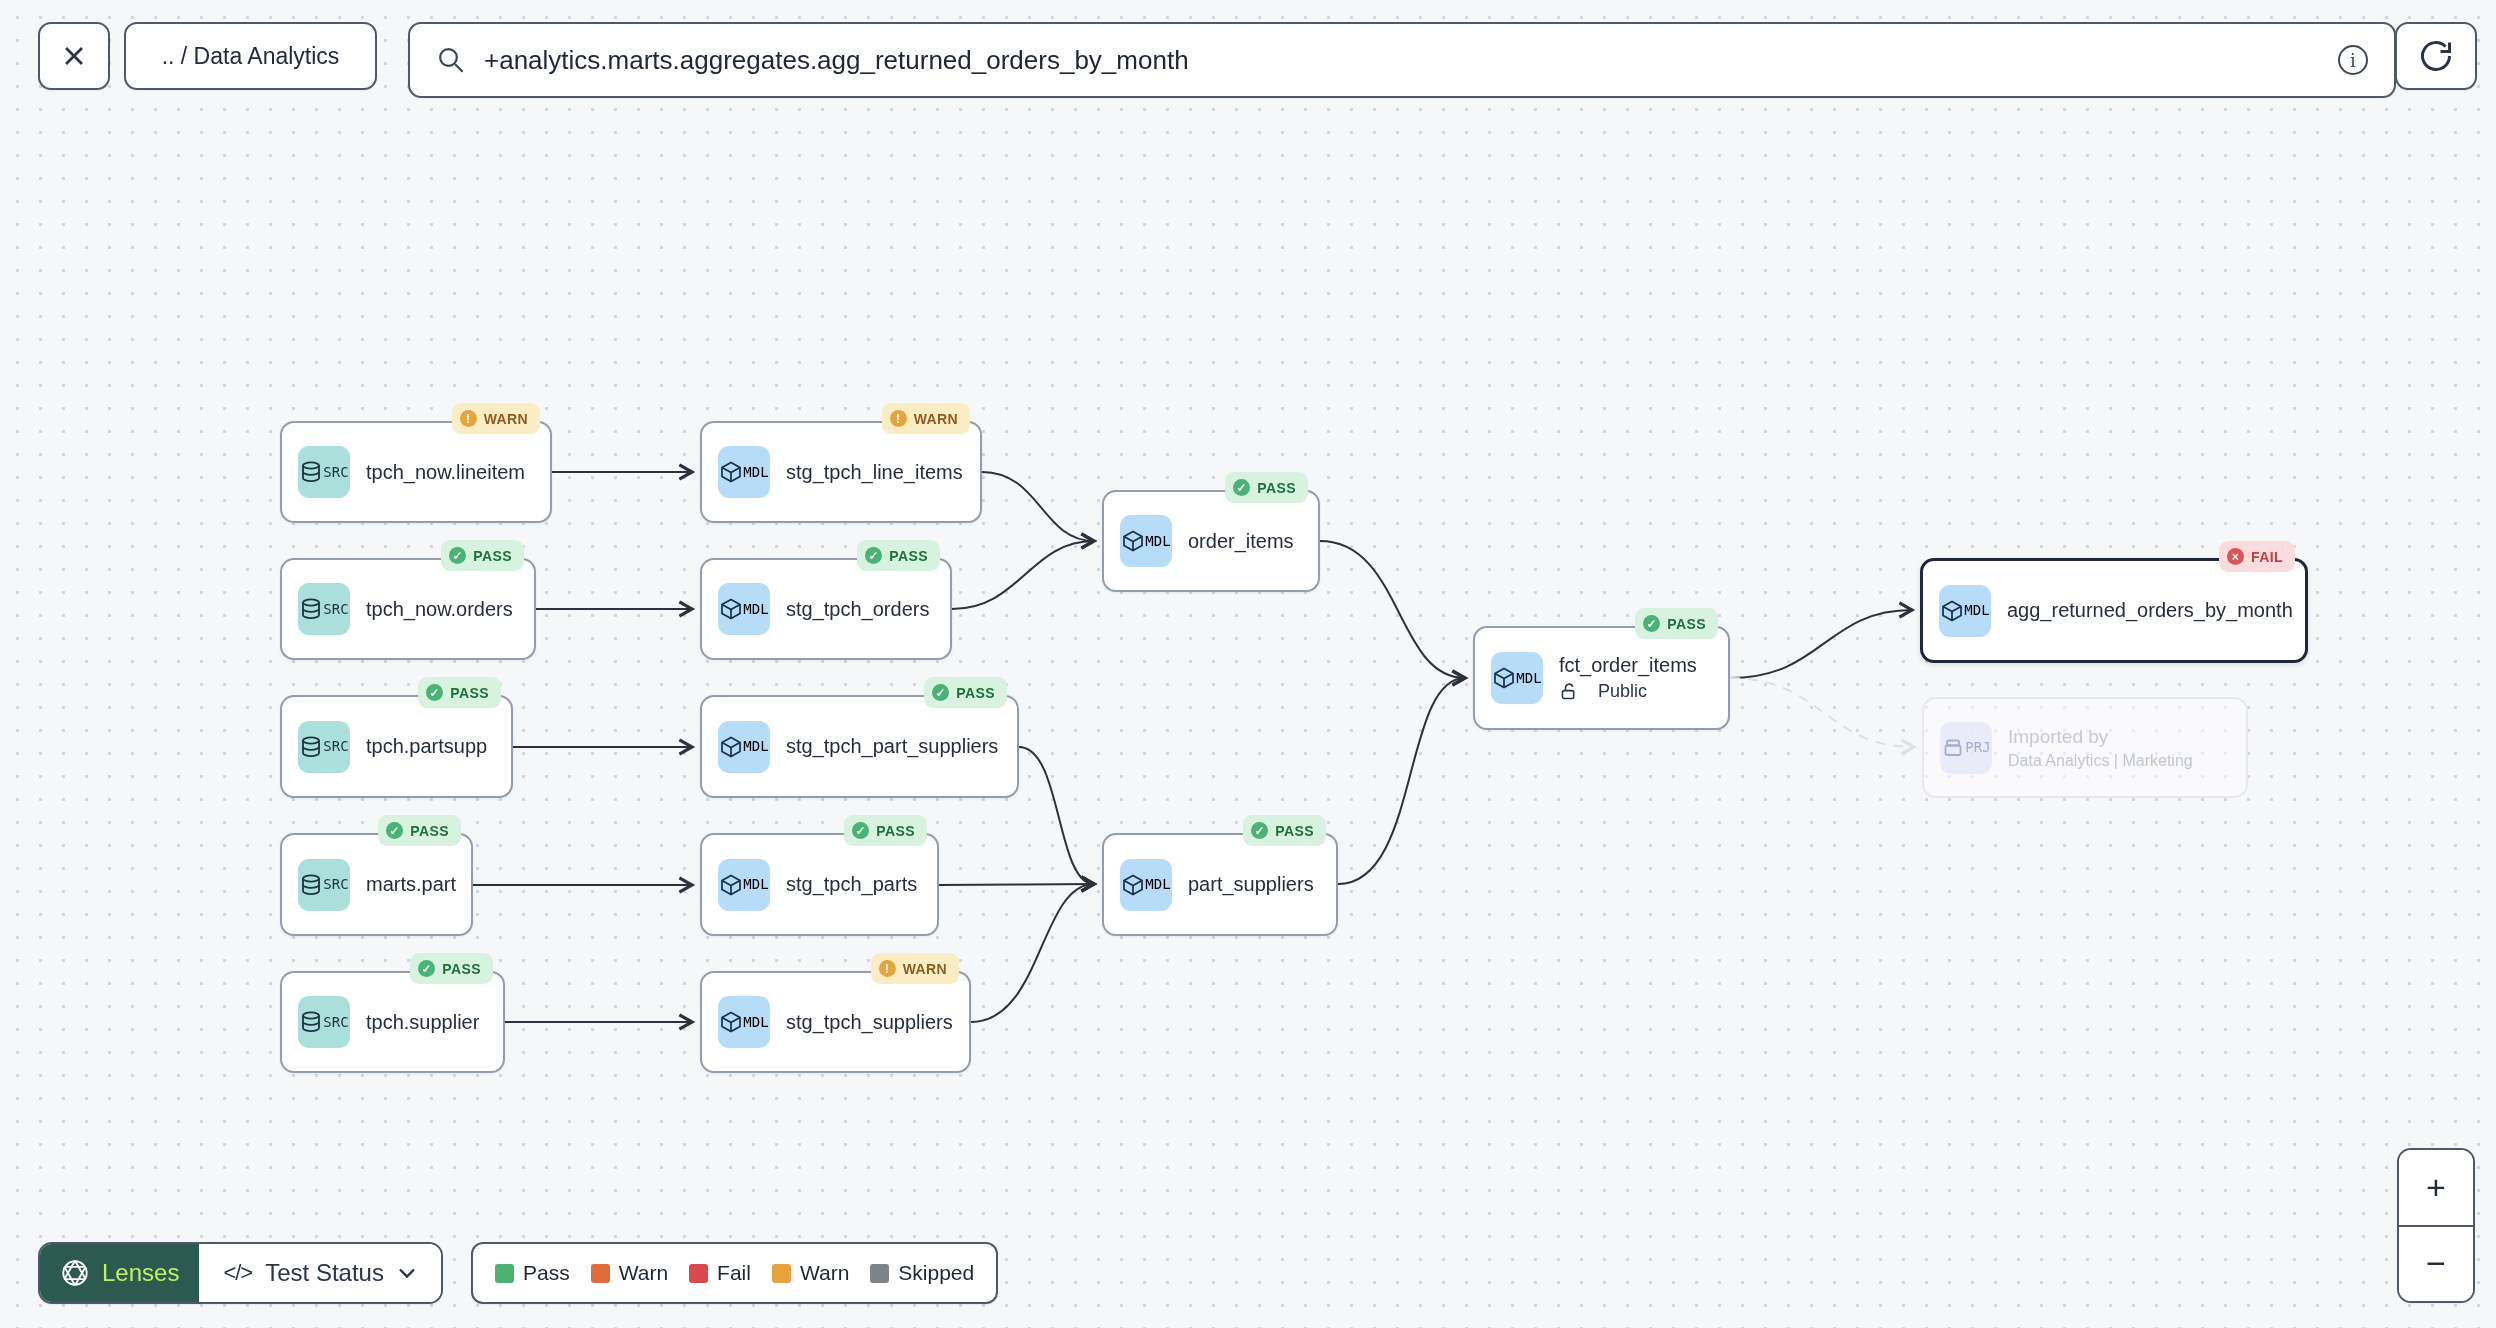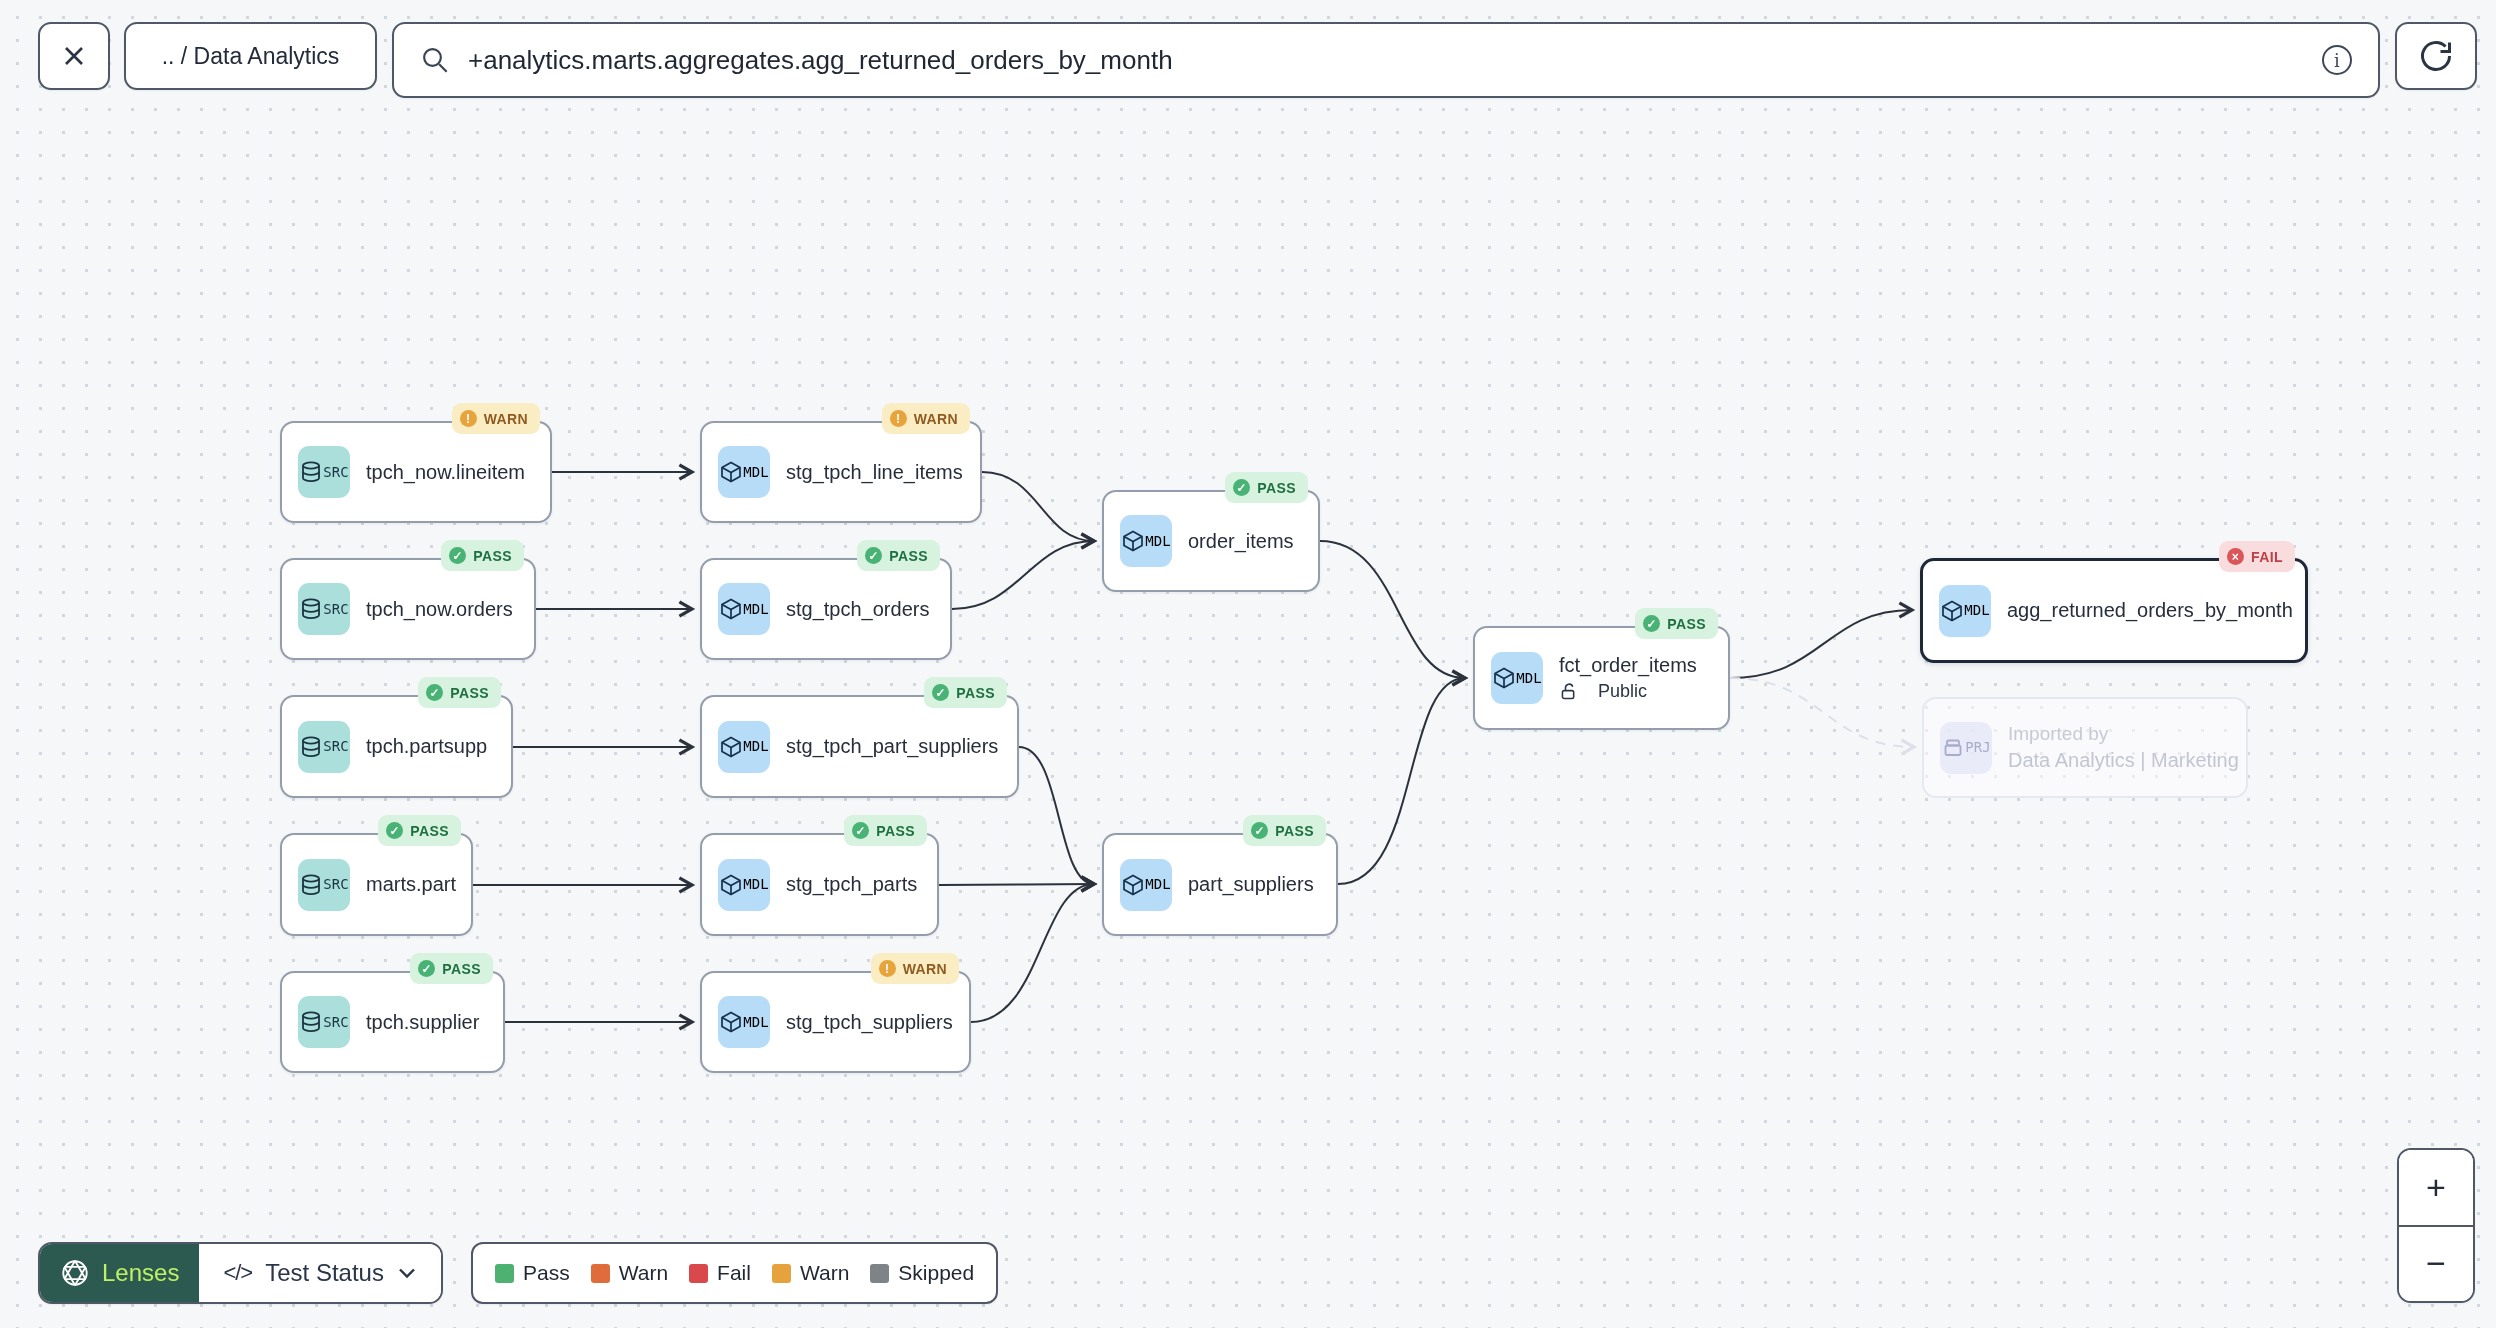--- a/index.html
+++ b/index.html
@@ -6,21 +6,21 @@
   *{box-sizing:border-box;font-family:"Liberation Sans",sans-serif;}
   #app{position:relative;width:2496px;height:1328px;overflow:hidden;
        background-color:#F6F7F9;
        background-image:radial-gradient(circle,#D2D6DE 1.6px,transparent 1.9px);
        background-size:23px 23px;background-position:6px 6px;}
   
   .tb-btn{position:absolute;top:22px;height:68px;background:#FFFFFF;border:2px solid #4F5866;
           border-radius:13px;display:flex;align-items:center;justify-content:center;
           color:#232B39;box-shadow:0 1px 2px rgba(25,35,55,.06);cursor:pointer;}
   .crumb-text{font-size:23px;color:#222B3A;}
-  .searchbar{position:absolute;top:22px;left:392px;width:1988px;height:76px;background:#fff;
+  .searchbar{position:absolute;top:22px;left:408px;width:1988px;height:76px;background:#fff;
              border:2px solid #4F5866;border-radius:13px;display:flex;align-items:center;
              gap:16px;padding:0 26px;box-shadow:0 1px 2px rgba(25,35,55,.06);}
   .searchbar input{flex:1;border:none;outline:none;font-size:26px;color:#1F2733;background:transparent;}
   .info-ic{flex:none;width:30px;height:30px;border:2px solid #3E4757;border-radius:50%;
            display:flex;align-items:center;justify-content:center;
            font-family:"DejaVu Serif",serif;font-size:18px;color:#3E4757;cursor:pointer;}
   
   #edges{position:absolute;left:0;top:0;pointer-events:none;}
   .edge{fill:none;stroke:#2B323C;stroke-width:2;}
   .edge.dashed{stroke:#DCE0E8;stroke-dasharray:10 8;}
@@ -35,21 +35,21 @@
   .nicon.src{background:#ABDFDB;}
   .nicon.mdl{background:#B7DCF8;}
   .nicon.prj{background:rgba(228,229,247,.75);}
   .ktext{font-family:"DejaVu Sans Mono",monospace;font-size:14px;line-height:15px;color:#1A3442;}
   .nicon.mdl .ktext{color:#000000;}
   .nicon.prj .ktext{color:#A7ACCE;}
   .ntitle{font-size:20px;color:#262D3B;white-space:nowrap;font-weight:500;}
   .nstack{display:flex;flex-direction:column;gap:4px;}
   .nsub{display:flex;align-items:center;gap:20px;font-size:18px;color:#2A3547;}
   .ghost-top{font-size:19px;color:#C6CAD5;}
-  .ghost-main{font-size:20px;color:#C2C6D2;white-space:nowrap;}
+  .ghost-main{font-size:16px;color:#C2C6D2;white-space:nowrap;}
   
   .badge{position:absolute;top:-20px;right:10px;height:31px;border-radius:9px;display:flex;
          align-items:center;gap:7px;padding:0 12px 0 8px;font-size:14px;font-weight:700;
          letter-spacing:.4px;}
   .badge .dot{width:17px;height:17px;border-radius:50%;display:flex;align-items:center;
               justify-content:center;color:#fff;font-size:12px;font-weight:700;line-height:1;}
   .badge.warn{background:#FAEDC4;color:#8F5B20;}  .badge.warn .dot{background:#E7A33C;}
   .badge.pass{background:#D7F2DE;color:#1E7040;}  .badge.pass .dot{background:#49B275;}
   .badge.fail{background:#F9DCDE;color:#BE4046;}  .badge.fail .dot{background:#D9565A;}
   

